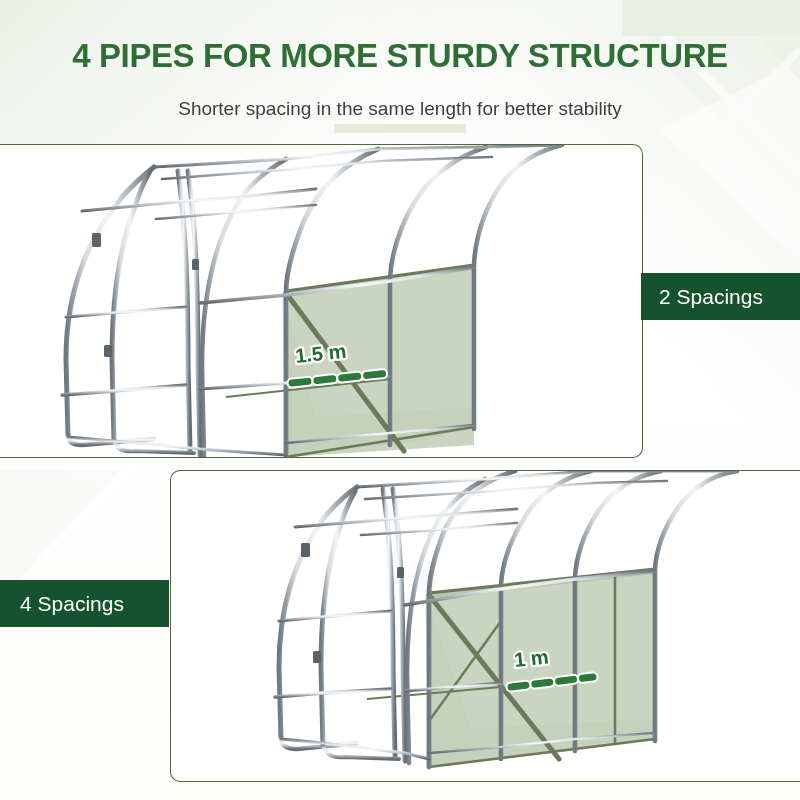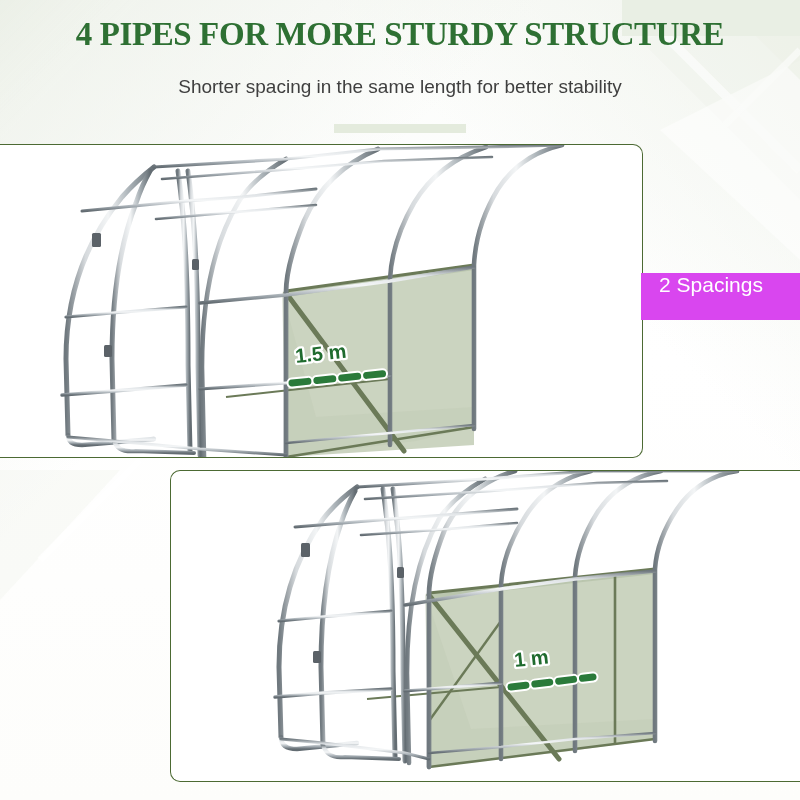--- a/index.html
+++ b/index.html
@@ -50,26 +50,26 @@
   
   .header {
     position: absolute;
     top: 0;
     left: 0;
     width: 800px;
     text-align: center;
   }
   .title {
     margin: 0;
-    padding-top: 16px;
+    padding-top: 37px;
     font-size: 33px;
     font-weight: bold;
     letter-spacing: -0.4px;
     color: #2e7033;
-    font-family: Liberation Serif, serif;
+    font-family: Liberation Sans, sans-serif;
     white-space: nowrap;
   }
   .subtitle {
     margin: 12px;
     padding-top: 11px;
     font-size: 19px;
     color: #3f3f3f;
     font-family: "Liberation Sans", sans-serif;
     white-space: nowrap;
   }
@@ -108,26 +108,26 @@
 
   .panel-svg {
     position: absolute;
     left: 0;
     top: 0;
   }
 
   
   .badge {
     position: absolute;
-    background: #d946ef;
+    background: #14532d;
     color: #ffffff;
     font-size: 21px;
     font-family: "Liberation Sans", sans-serif;
     display: flex;
-    align-items: flex-start;
+    align-items: center;
     height: 47px;
     box-sizing: border-box;
     white-space: nowrap;
   }
   .badge-top {
     left: 641px;
     top: 273px;
     width: 159px;
     padding-left: 18px;
   }
@@ -344,14 +344,17 @@
       </g>
 
       <g>
         <line x1="340" y1="216" x2="422" y2="206" stroke="#ffffff" stroke-width="11" stroke-linecap="round" stroke-dasharray="15 9"></line>
         <line x1="340" y1="216" x2="422" y2="206" stroke="#2a7a3a" stroke-width="7" stroke-linecap="round" stroke-dasharray="15 9"></line>
         <text x="344" y="196" transform="rotate(-6 344 196)" font-family="'Liberation Sans', sans-serif" font-size="20" font-weight="bold" fill="#1f6b2e" stroke="#ffffff" stroke-width="4.5" paint-order="stroke" stroke-linejoin="round">1 m</text>
       </g>
     </svg>
   </div>
 
+  <div class="badge badge-bottom">
+    <span>4 Spacings</span>
+  </div>
 
 </div>
 
 </body></html>

